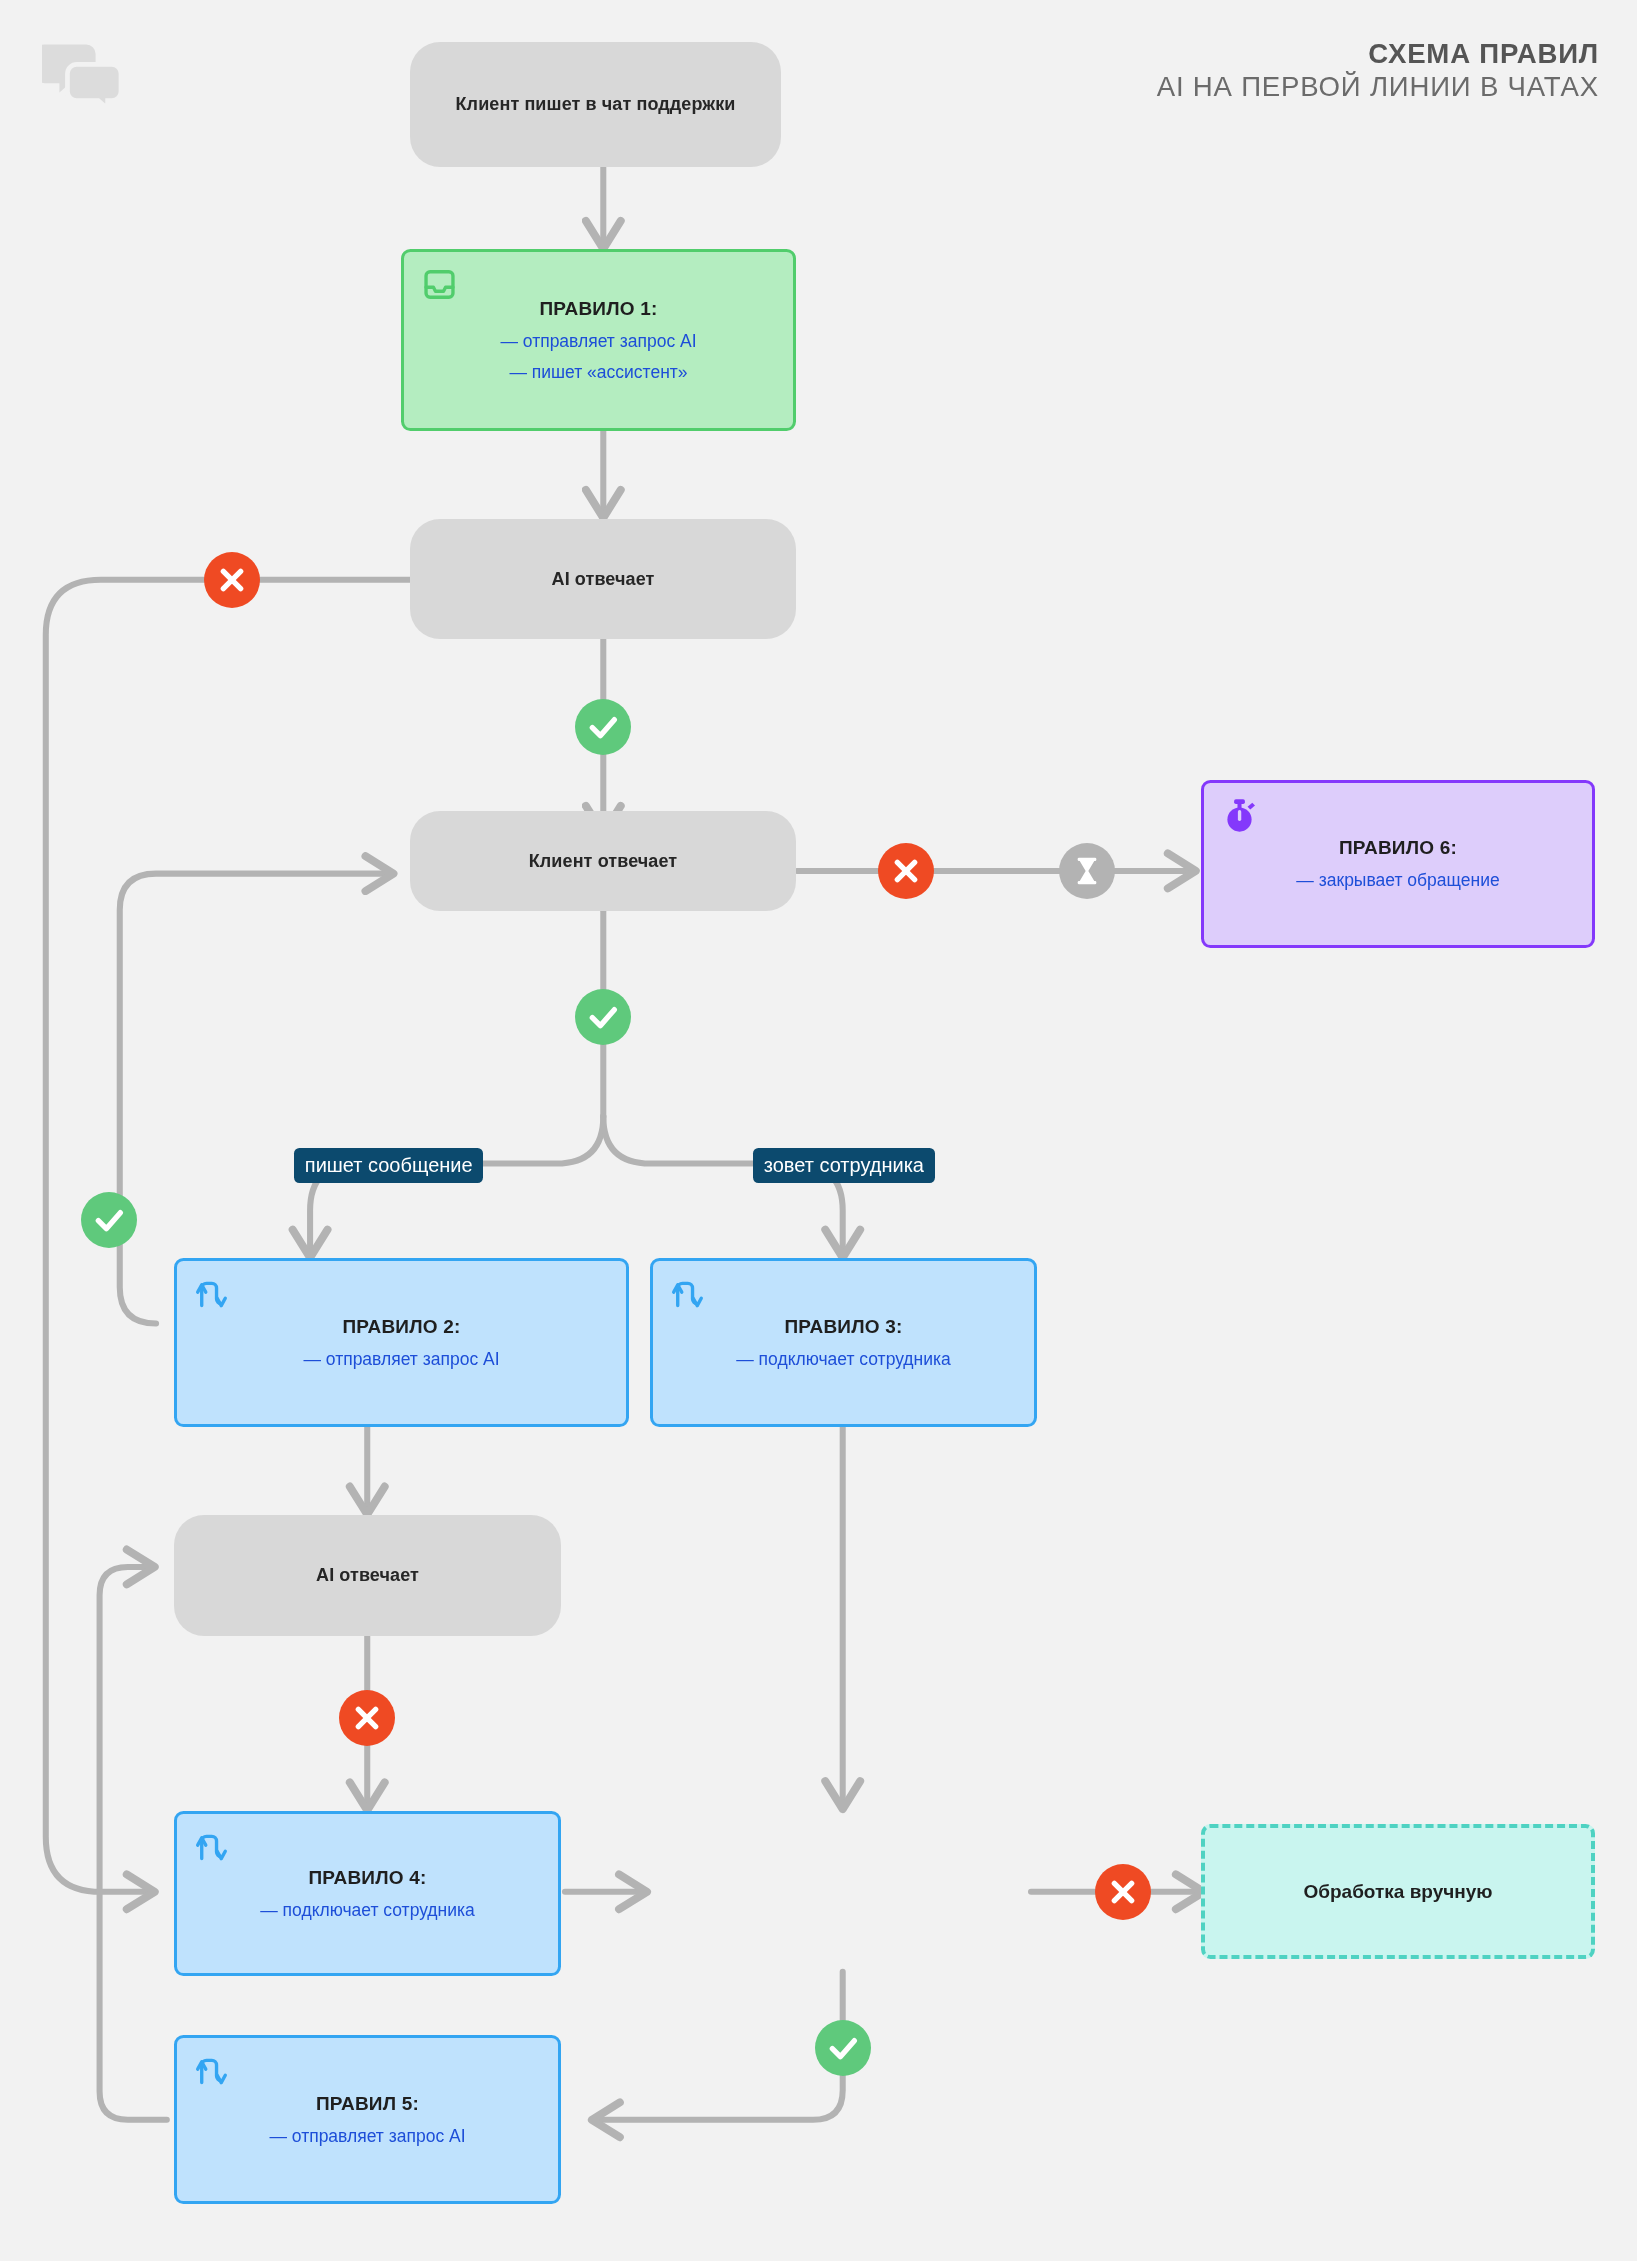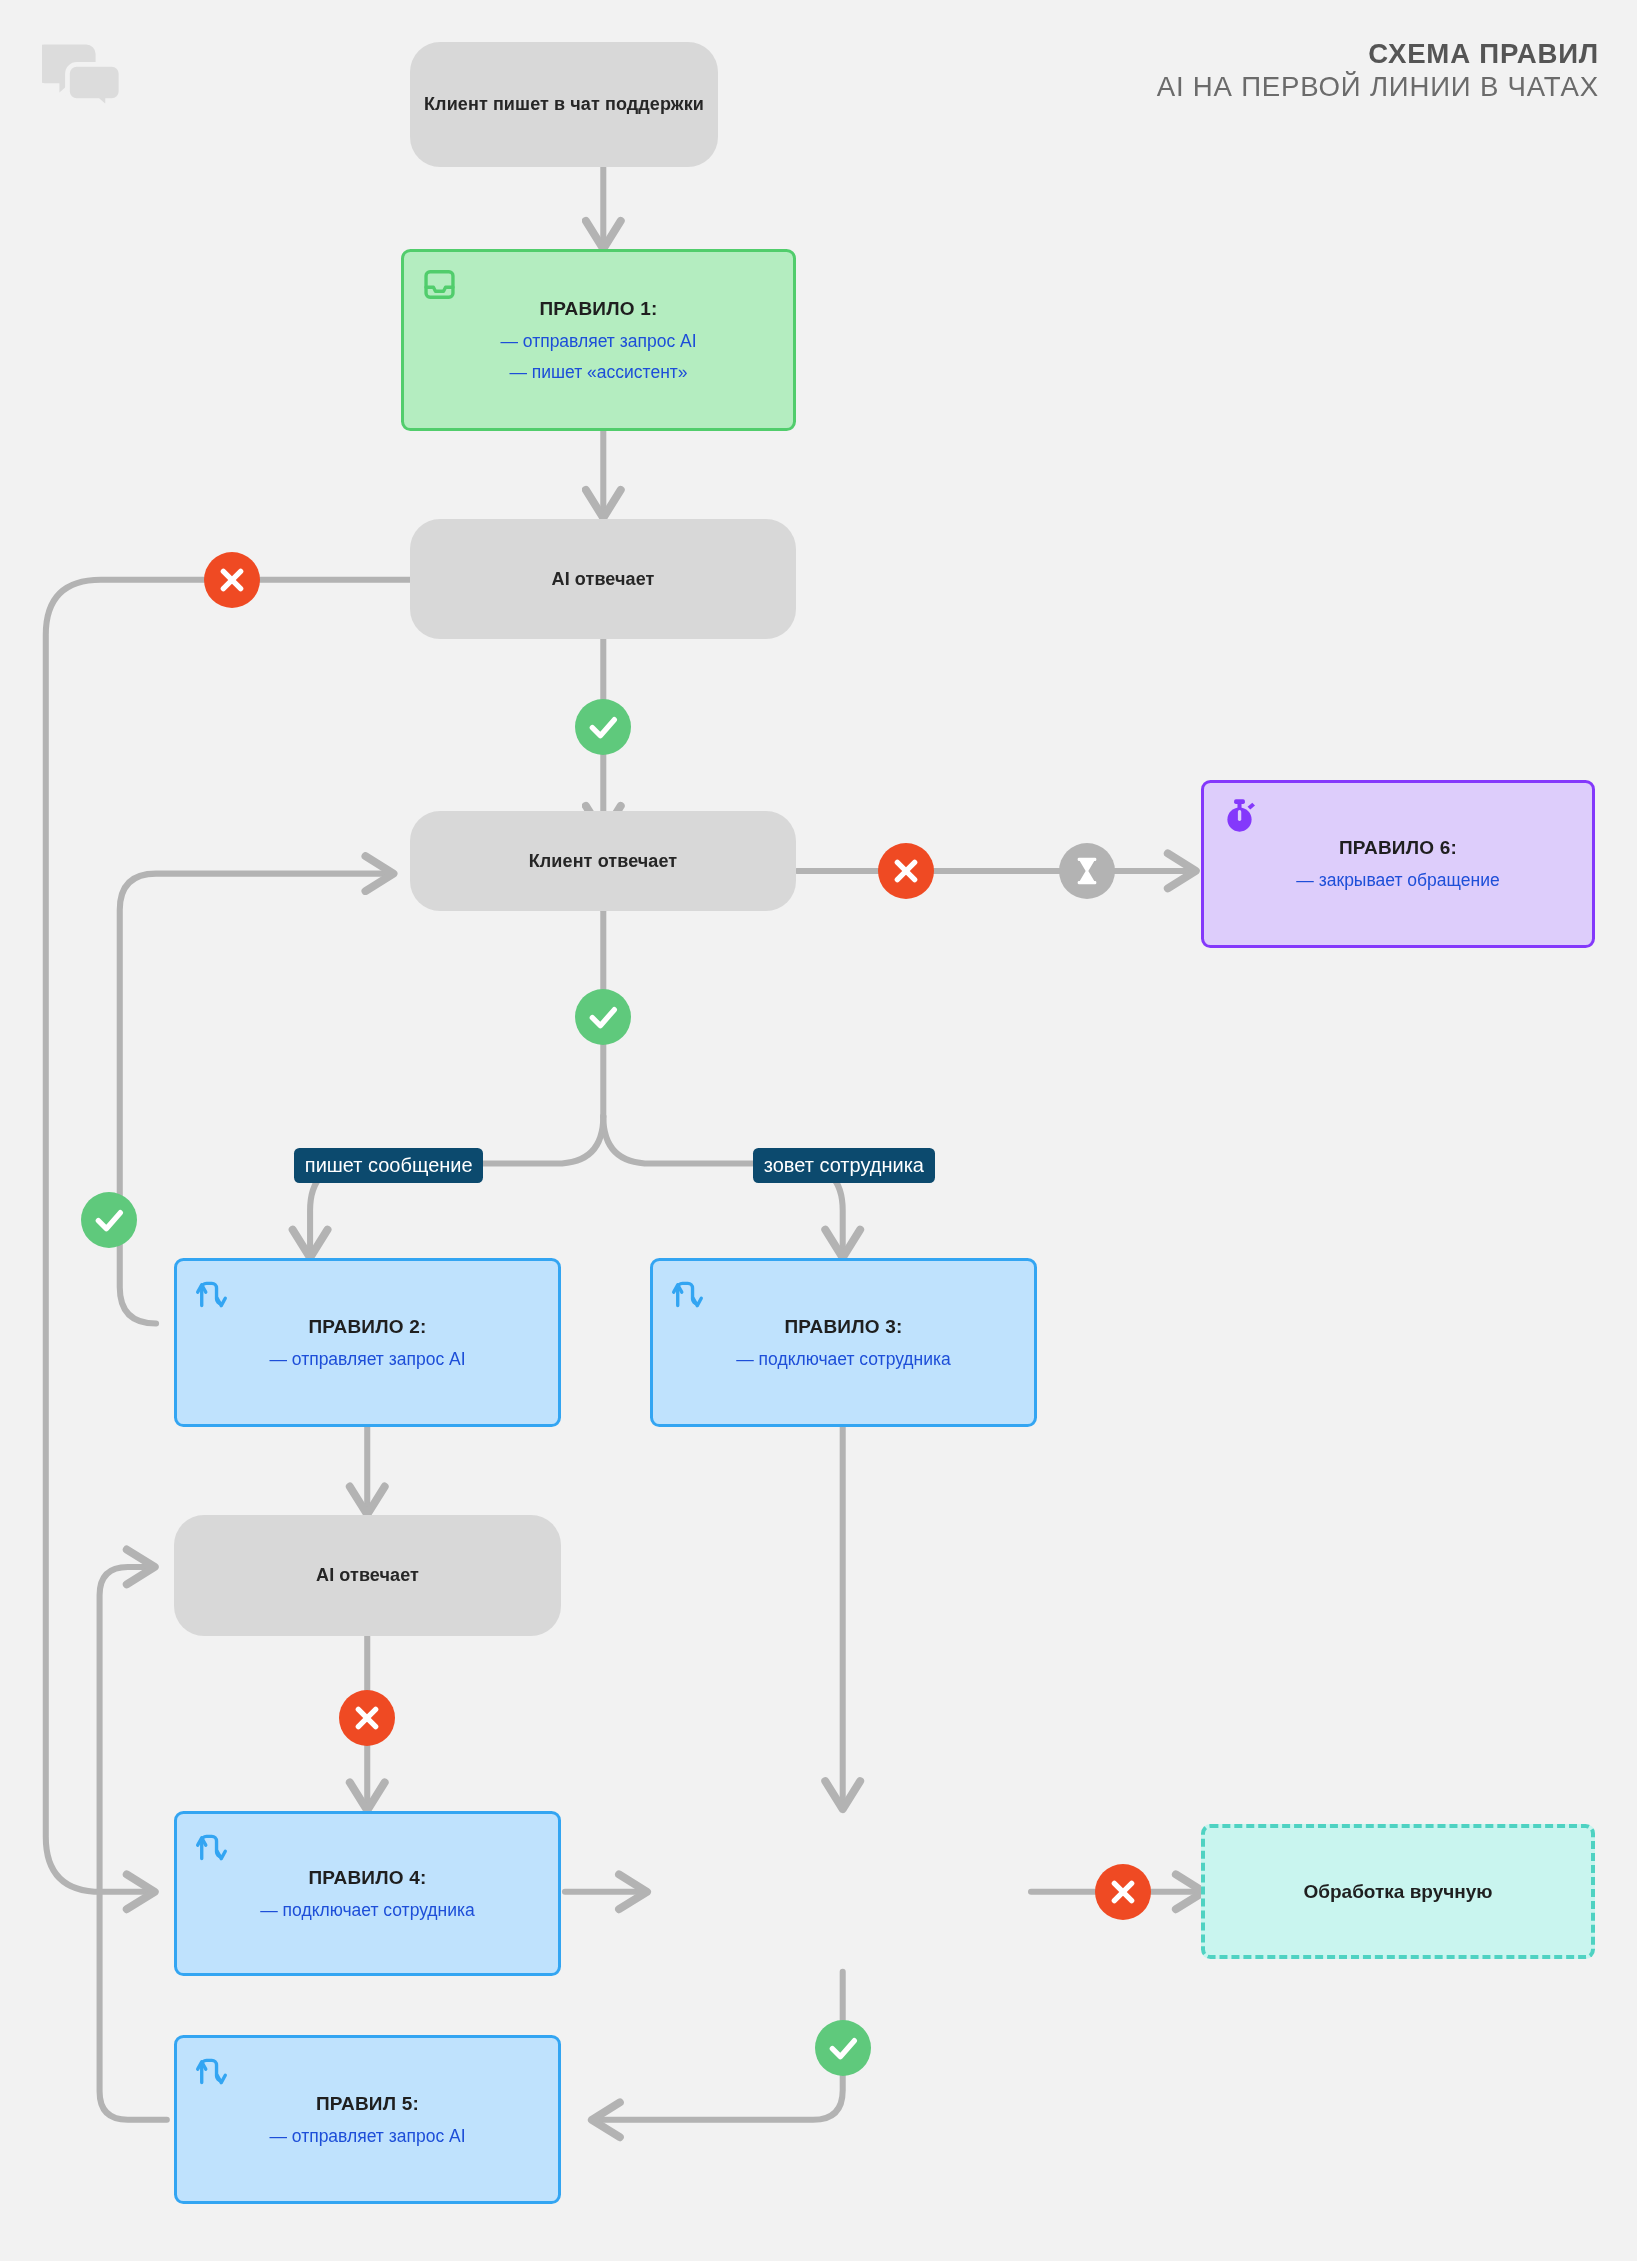--- a/index.html
+++ b/index.html
@@ -147,21 +147,21 @@
 
       <path d="M1253 2932 V 3108 Q 1253 3152 1209 3152 H 880" marker-end="url(#ah)"></path>
 
       <path d="M248 3152 H 190 Q 148 3152 148 3110 V 2372 Q 148 2330 190 2330 H 230" marker-end="url(#ah)"></path>
 
       <path d="M232 1968 Q 178 1968 178 1914 V 1353 Q 178 1299 232 1299 H 585" marker-end="url(#ah)"></path>
 
     </g>
   </svg>
 
-  <div class="node gray-node" style="left:410px; top:42px; width:308px; height:125px;">
+  <div class="node gray-node" style="left:410px; top:42px; width:371px; height:125px;">
     <span>Клиент пишет в чат поддержки</span>
   </div>
 
   <div class="node rule rule-green" style="left:401px; top:249px; width:395px; height:182px;">
     <svg class="rule-ico" viewBox="0 0 52 52">
       <path d="M6 13 a6 6 0 0 1 6 -6 h28 a6 6 0 0 1 6 6 v26 a6 6 0 0 1 -6 6 h-28 a6 6 0 0 1 -6 -6 z" fill="none" stroke="#51cd6c" stroke-width="5" stroke-linejoin="round"></path>
       <path d="M6 30 h11 l3 6 h12 l3 -6 h11" fill="none" stroke="#51cd6c" stroke-width="5" stroke-linejoin="round" stroke-linecap="round"></path>
     </svg>
     <div class="rule-inner">
       <div class="rule-title">ПРАВИЛО 1:</div>
@@ -185,21 +185,21 @@
       <path d="M38 13 l7 -6 l4 4 l-7 6 z" fill="#8438fb"></path>
       <circle cx="26" cy="32" r="18" fill="#8438fb"></circle>
       <rect x="23.6" y="18" width="5" height="16" rx="2.4" fill="#ddcdfb"></rect>
     </svg>
     <div class="rule-inner">
       <div class="rule-title">ПРАВИЛО 6:</div>
       <div class="rule-line">— закрывает обращение</div>
     </div>
   </div>
 
-  <div class="node rule rule-blue" style="left:174px; top:1258px; width:387px; height:169px;">
+  <div class="node rule rule-blue" style="left:174px; top:1258px; width:455px; height:169px;">
     <svg class="rule-ico" viewBox="0 0 52 52">
       <path d="M10 44 V 18 a7 7 0 0 1 7 -7 h8 a7 7 0 0 1 7 7 v16 a7 7 0 0 0 7 7" fill="none" stroke="#33a5f2" stroke-width="5" stroke-linecap="round"></path>
       <path d="M4 24 L10 13 L16 24" fill="none" stroke="#33a5f2" stroke-width="5" stroke-linecap="round" stroke-linejoin="round"></path>
       <path d="M33 33 L39 44 L45 33" fill="none" stroke="#33a5f2" stroke-width="5" stroke-linecap="round" stroke-linejoin="round"></path>
     </svg>
     <div class="rule-inner">
       <div class="rule-title">ПРАВИЛО 2:</div>
       <div class="rule-line">— отправляет запрос AI</div>
     </div>
   </div>

